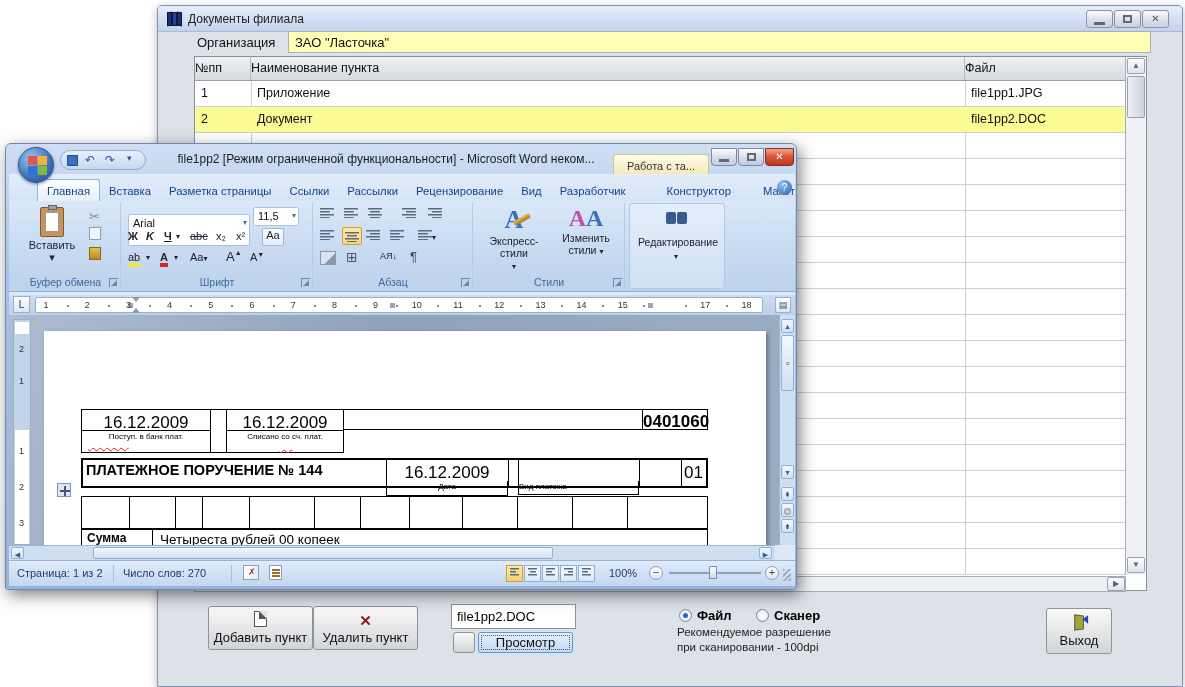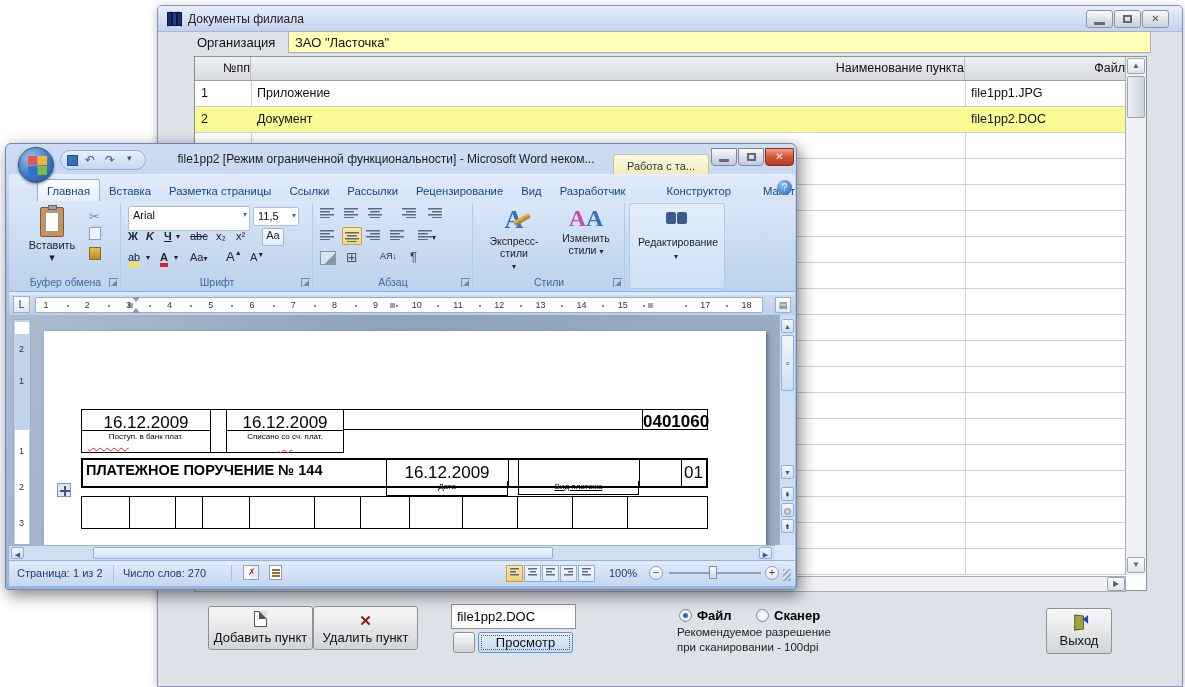--- a/index.html
+++ b/index.html
@@ -13,21 +13,21 @@
 .main-title .t-text{left:30px;top:6px;font-size:12px;color:#222;}
 .win-btn{width:27px;height:18px;border:1px solid #8a93a5;border-radius:3px;background:linear-gradient(#fdfdfd,#dde2ec 50%,#c9d1e0);color:#555;font-size:10px;text-align:center;line-height:16px;}
 .win-btn .bar{position:absolute;left:7px;top:11px;width:11px;height:3px;background:#667;}
 .win-btn .box{position:absolute;left:8px;top:4px;width:9px;height:8px;border:2px solid #667;}
 .appicon{left:8px;top:5px;width:16px;height:16px;}
 .appicon i{position:absolute;width:5px;height:14px;background:#1c2f6e;border:1px solid #0d1840;}
 .org-label{font-size:13px;color:#111;}
 .yellow-field{background:#ffffb8;border:1px solid #a9b0ba;font-size:13px;color:#111;padding:2px 6px;font-family:inherit;}
 .dtable{left:36px;top:50px;width:953px;height:535px;background:#fff;border:1px solid #8a9098;}
 .dt-head{position:absolute;left:0;top:0;height:24px;width:930px;background:linear-gradient(#eef0f3,#d6dadf);border-bottom:1px solid #9aa0a8;display:flex;}
-.dt-head .hc{border-right:1px solid #b8bcc2;font-size:12.5px;color:#111;text-align:right;line-height:23px;}
+.dt-head .hc{border-right:1px solid #b8bcc2;font-size:12.5px;color:#111;text-align:left;line-height:23px;}
 .dt-body{position:absolute;left:0;top:24px;width:930px;height:494px;overflow:hidden;background:#fff;}
 .dt-row{position:relative;width:100%;height:26px;border-bottom:1px solid #cfcfcf;font-size:12.5px;color:#111;}
 .dt-row.sel{background:#fbfb96;}
 .dt-row .c1{position:absolute;left:6px;top:5px;}
 .dt-row .c2{position:absolute;left:62px;top:5px;}
 .dt-row .c3{position:absolute;left:776px;top:5px;}
 .colline{position:absolute;top:0;width:1px;height:494px;background:#cfcfcf;}
 .vscroll{position:absolute;right:0;top:0;width:21px;height:518px;background:#f0f1f5;border-left:1px solid #a8adb5;}
 .sbtn{position:absolute;left:1px;width:18px;height:16px;background:linear-gradient(#fcfcfd,#dfe3ea);border:1px solid #9ba3ae;border-radius:2px;color:#5a6270;font-size:8px;text-align:center;line-height:14px;}
 .sthumb{position:absolute;left:1px;width:18px;background:linear-gradient(90deg,#eef1f6,#ccd3de);border:1px solid #9ba3ae;border-radius:2px;}
@@ -258,21 +258,21 @@
             <span>Вставить</span> <span>▾</span>
           </span>
           <span class="rbtn" style="left:78px;top:6px;font-size:13px;color:#7a8aa0;">✂</span>
           <span class="rbtn" style="left:78px;top:24px;width:12px;height:13px;border:1px solid #8ca0be;background:#eef4fb;box-shadow:3px -3px 0 -1px #c8d8ec;"></span>
           <span class="rbtn" style="left:78px;top:44px;width:12px;height:13px;background:linear-gradient(#e8c050,#b88a20);border:1px solid #8a6a18;"></span>
           <span class="glabel">Буфер обмена</span>
           <span class="launch"></span>
         </div>
 
         <div class="rgroup" style="left:113px;width:191px;">
-          <span class="combo" style="left:6px;top:3px;width:122px;height:25px;"><span>Arial</span><span class="dd">▾</span></span>
+          <span class="combo" style="left:6px;top:11px;width:122px;height:32px;"><span>Arial</span><span class="dd">▾</span></span>
           <span class="combo" style="left:131px;top:4px;width:46px;height:19px;"><span>11,5</span><span class="dd">▾</span></span>
           <span class="rbtn" style="left:6px;top:27px;font-weight:bold;">Ж</span>
           <span class="rbtn" style="left:24px;top:27px;font-style:italic;font-weight:bold;">K</span>
           <span class="rbtn" style="left:42px;top:27px;text-decoration:underline;font-weight:bold;">Ч</span>
           <span class="rbtn" style="left:54px;top:29px;font-size:8px;">▾</span>
           <span class="rbtn" style="left:68px;top:27px;text-decoration:line-through;">abc</span>
           <span class="rbtn" style="left:94px;top:27px;">x₂</span>
           <span class="rbtn" style="left:114px;top:27px;">x²</span>
           <span class="rbtn" style="left:140px;top:25px;width:22px;height:18px;border:1px solid #9cb8d8;border-radius:2px;background:linear-gradient(#fdfefe,#e2ecf8);"><span>Aa</span></span>
           <span class="rbtn" style="left:6px;top:48px;border-bottom:4px solid #f5e642;">ab</span>
@@ -417,37 +417,42 @@
             <span class="vline" style="left:425px;"></span>
             <span class="vline" style="left:435px;"></span>
             <span class="vline" style="left:556px;"></span>
             <span class="vline" style="left:598px;"></span>
             <span class="doc-txt" style="left:598px;width:25px;text-align:center;top:3px;">01</span>
           </div>
           <div style="position:absolute;left:342px;top:150px;width:122px;height:15px;border:1px solid #000;border-top:none;">
               <span class="doc-sm" style="left:0;width:100%;text-align:center;top:1px;">Дата</span>
             </div>
           <div style="position:absolute;left:474px;top:150px;width:121px;height:14px;border:1px solid #000;border-top:none;">
-              <span class="doc-sm" style="left:0;width:100%;text-align:center;top:1px;text-decoration:underline;">Вид платежа</span>
+              <span class="doc-sm" style="left:0;width:100%;text-align:left;top:1px;">Вид платежа</span>
             </div>
 
           <div class="cellb" id="smallrow" style="left:37px;top:165px;width:627px;height:33px;">
               <span class="vline" style="left: 47px;"></span>
               <span class="vline" style="left: 93px;"></span>
               <span class="vline" style="left: 120px;"></span>
               <span class="vline" style="left: 167px;"></span>
               <span class="vline" style="left: 232px;"></span>
               <span class="vline" style="left: 278px;"></span>
               <span class="vline" style="left: 327px;"></span>
               <span class="vline" style="left: 380px;"></span>
               <span class="vline" style="left: 435px;"></span>
               <span class="vline" style="left: 490px;"></span>
               <span class="vline" style="left: 545px;"></span>
             </div>
 
+          <div style="position:absolute;left:37px;top:198px;width:627px;height:17px;border:1px solid #000;border-bottom:none;">
+            <span class="doc-txt" style="left:5px;top:1px;font-weight:bold;font-size:12px;">Сумма</span>
+            <span class="vline" style="left:70px;"></span>
+            <span class="doc-txt" style="left:78px;top:2px;font-size:13.5px;">Четыреста рублей 00 копеек</span>
+          </div>
 
           <div style="position:absolute;left:13px;top:152px;width:14px;height:14px;border:1px solid #7a96c8;background:#dce6f4;">
             <span style="position:absolute;left:6px;top:2px;width:2px;height:10px;background:#44557a;"></span>
             <span style="position:absolute;left:2px;top:6px;width:10px;height:2px;background:#44557a;"></span>
           </div>
         </div>
       </div>
 
       <div class="abs wvscroll">
         <span class="wsbtn" style="top:4px;">▲</span>

